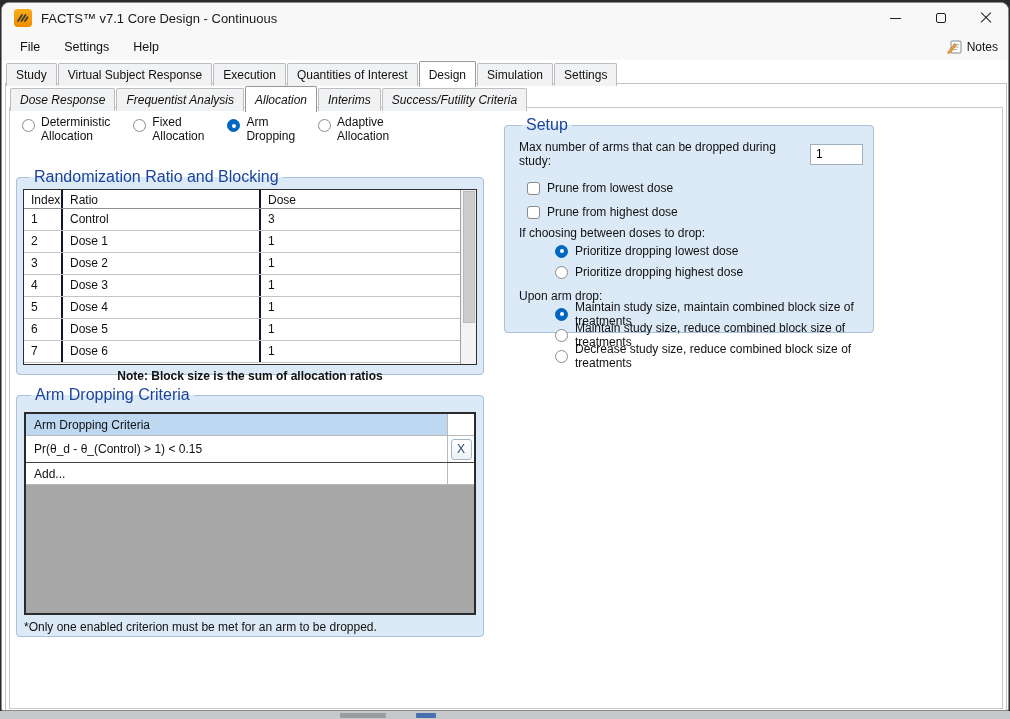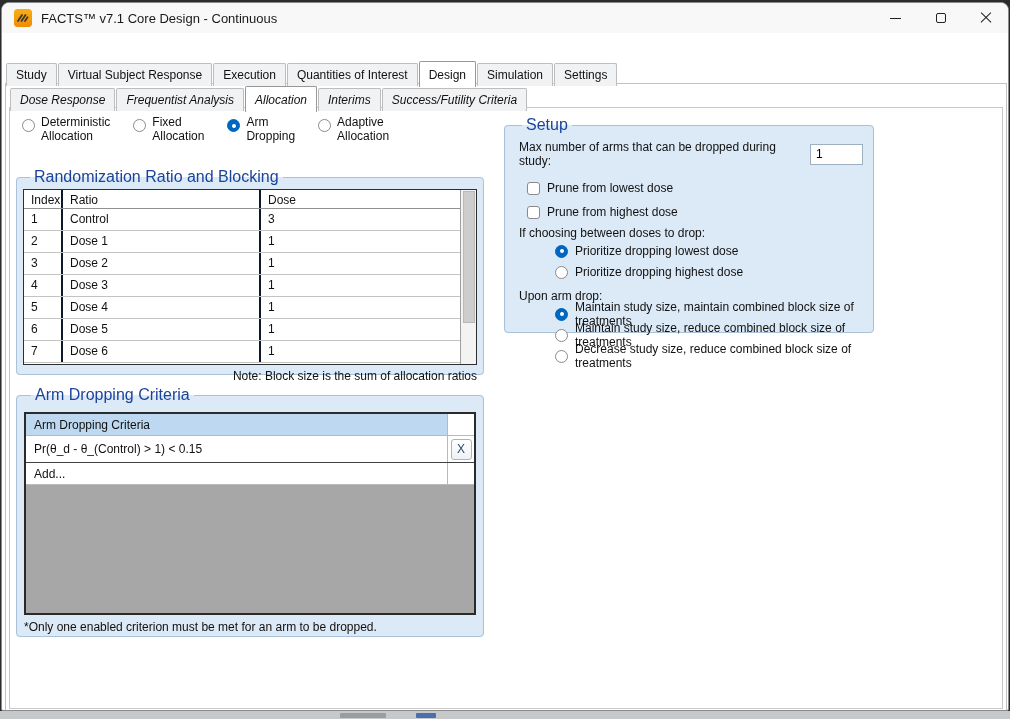--- a/index.html
+++ b/index.html
@@ -70,21 +70,21 @@
   
   .rtable { margin-top:3px; height:176px; border:1px solid #2e2e2e; background:#fff; display:flex; }
   .rtable-left { flex:1; display:flex; flex-direction:column; }
   .rrow { display:grid; grid-template-columns:39px 198px 1fr; height:22px; border-bottom:1px solid #c3c3c3; }
   .rrow.rhead { height:19px; border-bottom:1px solid #919191; }
   .rcell { border-right:2px solid #0f172a; padding:3px 0 0 7px; overflow:hidden; white-space:nowrap; }
   .rcell:last-child { border-right:none; }
   .rfill { flex:1; }
   .rscroll { width:16px; border-left:1px solid #9f9f9f; background:#f3f3f3; position:relative; }
   .rscroll .thumb { position:absolute; top:1px; left:1.5px; width:12px; height:132px; background:#cdcdcd; border:1px solid #b9b9b9; }
-  .rnote { text-align:right; margin-top:4px; color:#111; }
+  .rnote { text-align:center; margin-top:4px; color:#111;font-weight:bold; }
 
   
   .ctable { margin-top:8px; height:203px; border:2px solid #2a2a2a; background:#fff; display:flex; flex-direction:column; }
   .crow { display:grid; grid-template-columns:1fr 26px; }
   .chead { height:22px; border-bottom:1px solid #b9b9b9; }
   .chead .ccell-main { background:#bdd8f0; }
   .ccell-main { padding:4px 0 0 8px; border-right:1px solid #b9b9b9; overflow:hidden; white-space:nowrap; }
   .ccell-btn { display:flex; align-items:center; justify-content:center; background:#fff; }
   .crow.crit { height:27px; border-bottom:1px solid #404040; }
   .crow.crit .ccell-main { padding-top:6px; }
@@ -131,20 +131,38 @@
         </div>
       <div class="win-btn">
           <span class="glyph-max"></span>
         </div>
       <div class="win-btn">
           <span class="glyph-close"></span>
         </div>
     </div>
   </div>
 
+  <div class="menubar">
+    <div class="menu-items">
+
+    <div class="menu-item">File</div>
+        <div class="menu-item">Settings</div>
+        <div class="menu-item">Help</div>
+      </div>
+    <div class="notes">
+      <svg width="16" height="15" viewBox="0 0 16 15">
+        <rect x="4" y="2" width="10" height="12" rx="1" fill="#fff" stroke="#7f8b96" stroke-width="1"></rect>
+        <line x1="6" y1="5.5" x2="12" y2="5.5" stroke="#aab4bd" stroke-width="1"></line>
+        <line x1="6" y1="8" x2="12" y2="8" stroke="#aab4bd" stroke-width="1"></line>
+        <line x1="6" y1="10.5" x2="10" y2="10.5" stroke="#aab4bd" stroke-width="1"></line>
+        <path d="M1 13 L7.5 4.5 L9.5 6 L3.2 14 L0.8 14.4 Z" fill="#f0a23a" stroke="#b97a1e" stroke-width="0.7"></path>
+      </svg>
+      <span class="notes-label">Notes</span>
+    </div>
+  </div>
 
   <div class="tabs tabs1">
 
   <div class="tab">Study</div>
       <div class="tab">Virtual Subject Response</div>
       <div class="tab">Execution</div>
       <div class="tab">Quantities of Interest</div>
       <div class="tab on">Design</div>
       <div class="tab">Simulation</div>
       <div class="tab">Settings</div>

